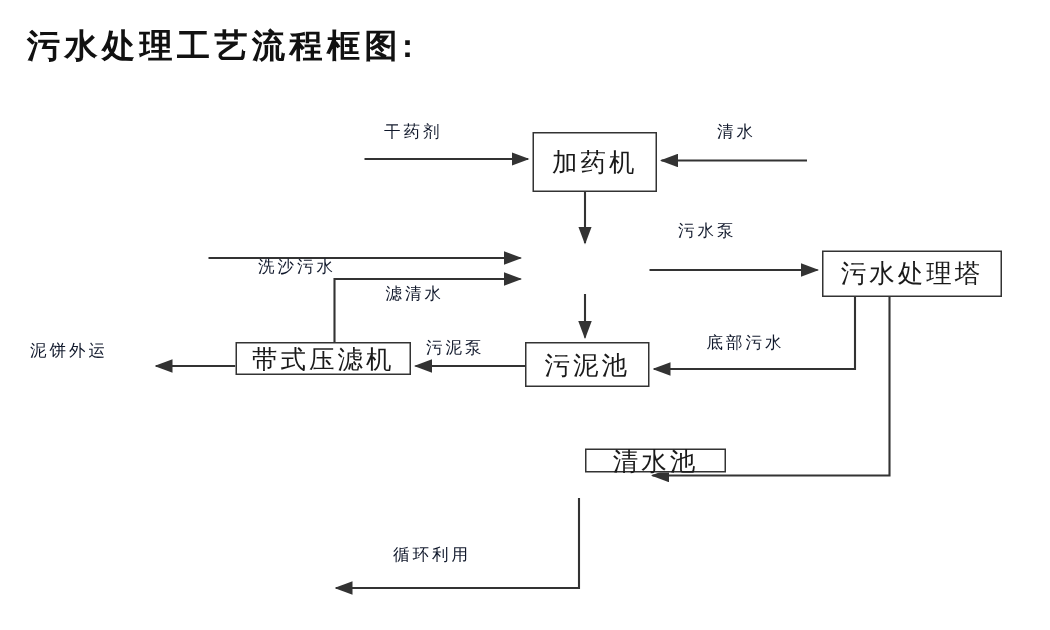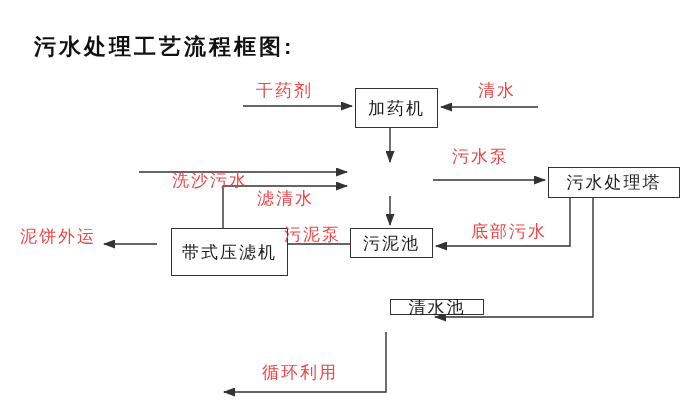--- a/index.html
+++ b/index.html
@@ -9,21 +9,21 @@
     height: 420px;
     background: #ffffff;
     overflow: hidden;
     font-family: "Liberation Sans", sans-serif;
     color: #1a1a1a;
   }
   .title {
     position: absolute;
     left: 18px;
     top: 16px;
-    margin: 16px;
+    margin: 0;
     font-size: 22px;
     font-weight: bold;
     letter-spacing: 3px;
     color: #111;
     white-space: nowrap;
   }
   svg.wires {
     position: absolute;
     left: 0; top: 0;
     width: 700px; height: 420px;
@@ -36,24 +36,24 @@
     display: flex;
     align-items: center;
     justify-content: center;
     font-size: 17px;
     letter-spacing: 2px;
     white-space: nowrap;
     color: #1a1a1a;
   }
   .flabel {
     position: absolute;
-    font-size: 17px;
+    font-size: 11px;
     letter-spacing: 2px;
     white-space: nowrap;
-    color: #ef4444;
+    color: #0f172a;
     line-height: 1.1;
   }
 </style>
 </head>
 <body>
 
 <div class="canvas">
 
   <h1 class="title">污水处理工艺流程框图:</h1>
 
@@ -73,22 +73,22 @@
       <line x1="390" y1="196" x2="390" y2="225" marker-end="url(#ah)"></line>
       <polyline points="570,198 570,246 436,246" marker-end="url(#ah)"></polyline>
       <line x1="350" y1="244" x2="277" y2="244" marker-end="url(#ah)"></line>
       <line x1="157" y1="244" x2="104" y2="244" marker-end="url(#ah)"></line>
       <polyline points="593,198 593,317 435,317" marker-end="url(#ah)"></polyline>
       <polyline points="386,332 386,392 224,392" marker-end="url(#ah)"></polyline>
     </g>
   </svg>
 
   <div class="node" style="left:355px; top:88px;  width:83px;  height:40px;">加药机</div>
-  <div class="node" style="left:548px; top:167px; width:132px; height:31px;">污水处理塔</div>
-  <div class="node" style="left:171px; top:228px; width:117px; height:48px;text-align:right;">带式压滤机</div>
+  <div class="node" style="left:548px; top:167px; width:120px; height:31px;">污水处理塔</div>
+  <div class="node" style="left:157px; top:228px; width:117px; height:22px;text-align:right;">带式压滤机</div>
   <div class="node" style="left:350px; top:228px; width:83px;  height:30px;">污泥池</div>
   <div class="node" style="left:346px; top:299px; width:94px;  height:16px;margin-left:44px;">清水池</div>
 
   <div class="flabel" style="left:256px; top:82px;">干药剂</div>
   <div class="flabel" style="left:478px; top:82px;text-align:center;">清水</div>
   <div class="flabel" style="left:172px; top:156px;margin-top:16px;">洗沙污水</div>
   <div class="flabel" style="left:452px; top:148px;">污水泵</div>
   <div class="flabel" style="left:257px; top:190px;">滤清水</div>
   <div class="flabel" style="left:284px; top:226px;">污泥泵</div>
   <div class="flabel" style="left:471px; top:223px;">底部污水</div>

